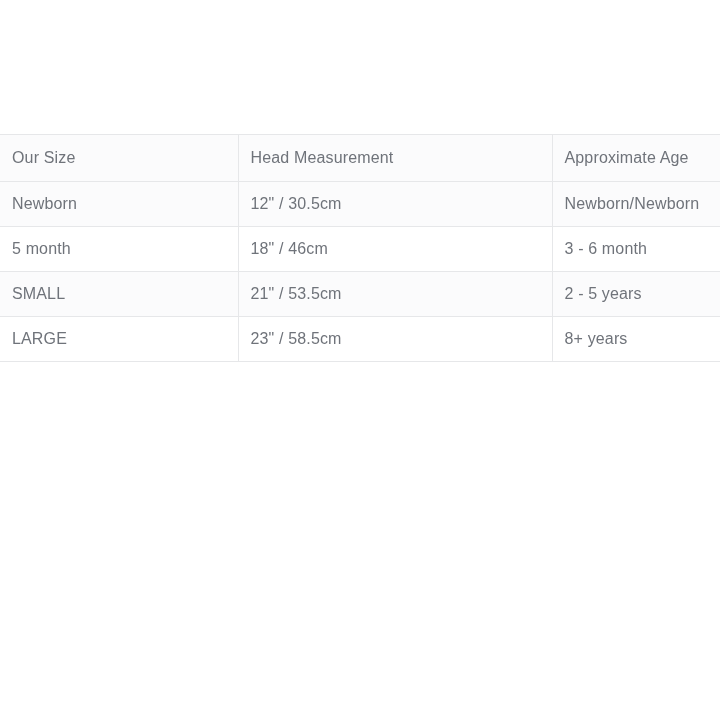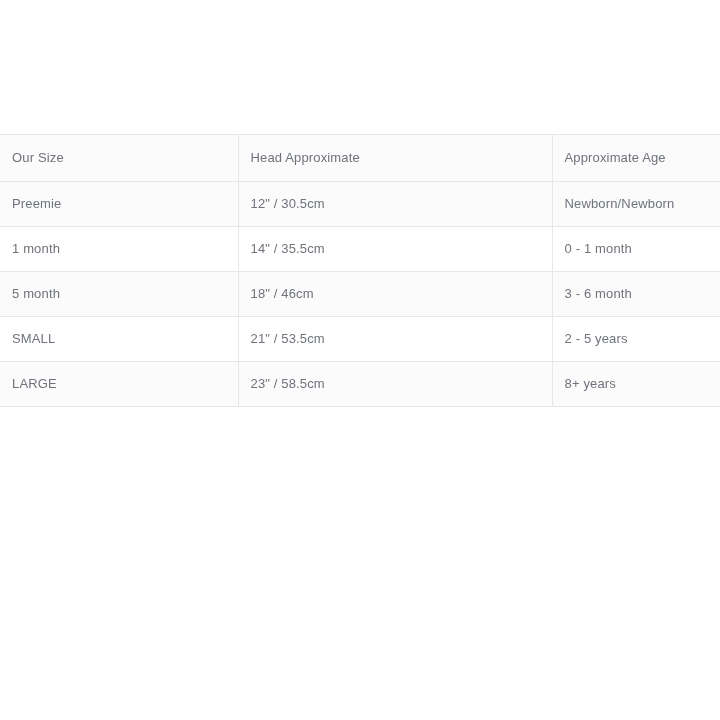--- a/index.html
+++ b/index.html
@@ -28,21 +28,21 @@
     position: absolute;
     left: 0;
     top: 134px;
     width: 720px;
   }
 
   table.size-chart {
     width: 100%;
     border-collapse: collapse;
     table-layout: fixed;
-    font-size: 13px;
+    font-size: 16px;
     color: #6f737a;
   }
 
   table.size-chart col.c1 { width: 238px; }
   table.size-chart col.c2 { width: 314px; }
   table.size-chart col.c3 { width: 168px; }
 
   table.size-chart th,
   table.size-chart td {
     text-align: left;
@@ -90,34 +90,29 @@
   <div id="size-chart-wrap">
     <table class="size-chart">
       <colgroup>
         <col class="c1">
         <col class="c2">
         <col class="c3">
       </colgroup>
       <thead>
         <tr>
           <th>Our Size</th>
-          <th>Head Approximate</th>
+          <th>Head Measurement</th>
           <th>Approximate Age</th>
         </tr>
       </thead>
       <tbody id="table-body">
           <tr>
-            <td>Preemie</td>
+            <td>Newborn</td>
             <td>12" / 30.5cm</td>
             <td>Newborn/Newborn</td>
-          </tr>
-          <tr>
-            <td>1 month</td>
-            <td>14" / 35.5cm</td>
-            <td>0 - 1 month</td>
           </tr>
           <tr>
             <td>5 month</td>
             <td>18" / 46cm</td>
             <td>3 - 6 month</td>
           </tr>
           <tr>
             <td>SMALL</td>
             <td>21" / 53.5cm</td>
             <td>2 - 5 years</td>

